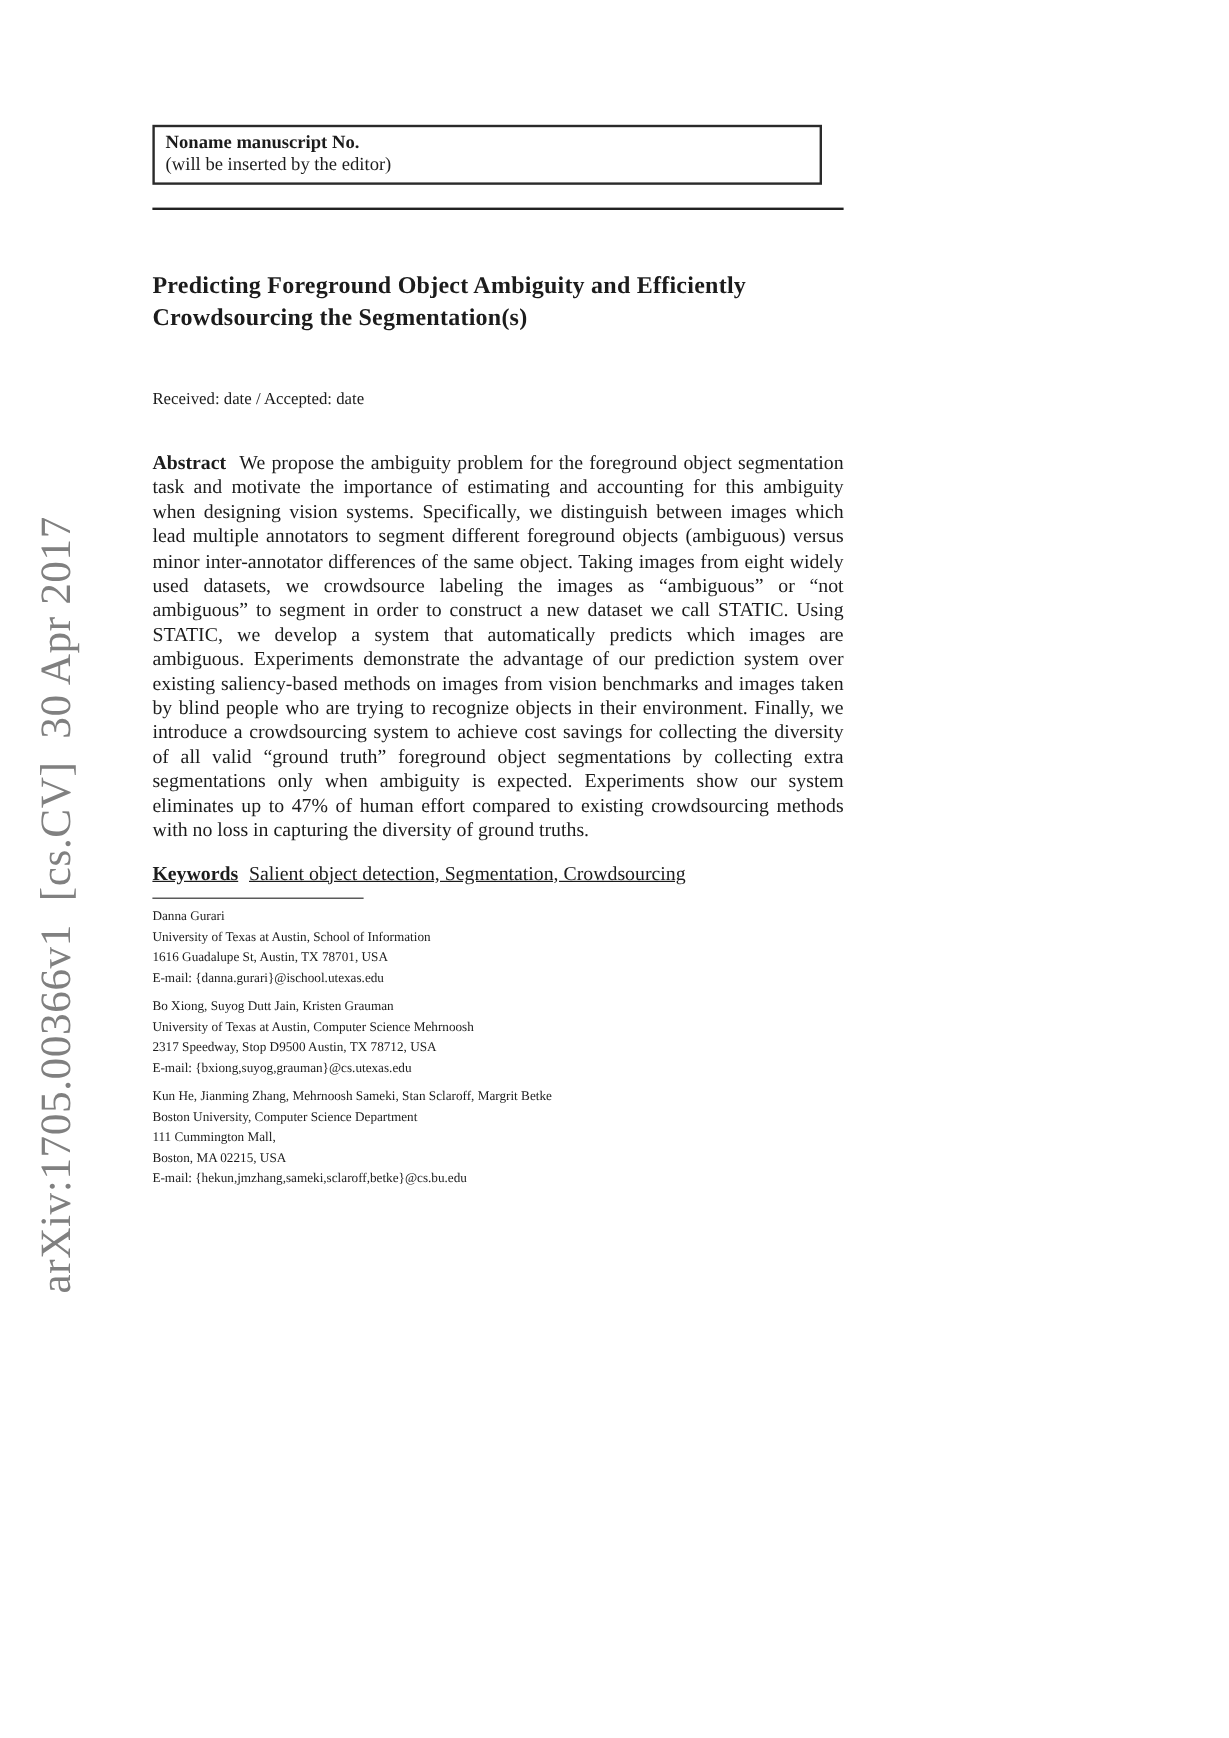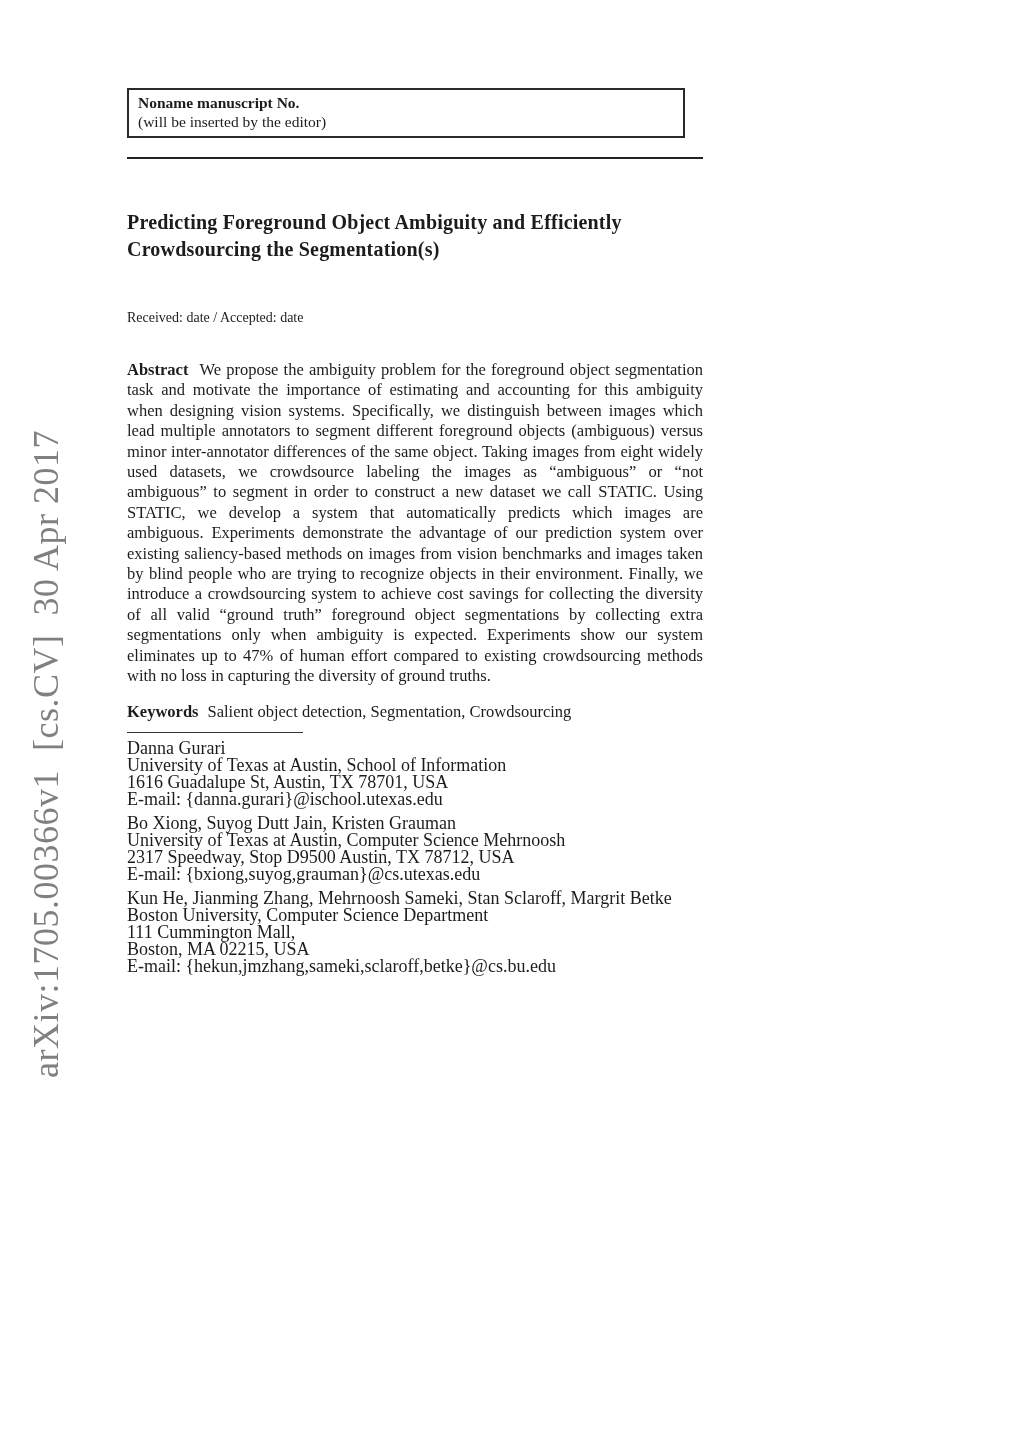--- a/index.html
+++ b/index.html
@@ -19,21 +19,21 @@
     transform: translate(-50%, -50%) rotate(-90deg);
     transform-origin: center center;
     white-space: pre;
     font-size: 36px;
     color: #808080;
     letter-spacing: 0.5px;
   }
   .content {
     position: absolute;
     left: 127px;
-    top: 88px;
+    top: 104px;
     width: 576px;
   }
   .manuscript-box {
     border: 2px solid #2a2a2a;
     padding: 3px 9px 5px 9px;
     font-size: 15.5px;
     line-height: 19px;
     width: 558px;
     box-sizing: border-box;
   }
@@ -66,31 +66,32 @@
     margin: 33px 0 0 0;
     font-size: 16.5px;
     line-height: 20.4px;
     text-align: justify;
   }
   .abstract .lead-label { margin-right: 11px; }
   .keywords {
     margin: 15px 0 0 0;
     font-size: 16.5px;
     line-height: 20.4px;
+    text-decoration: underline;
   }
   .keywords .lead-label { margin-right: 9px; }
   .fn-rule {
     margin-top: 10px;
     border-top: 1.5px solid #333333;
     width: 176px;
     height: 0;
   }
   .footnotes {
     margin-top: 7px;
-    font-size: 18px;
+    font-size: 11px;
     line-height: 17px;
   }
   .fn-block { margin-bottom: 7px; }
 </style>
 </head>
 <body>
 
 <div class="page">
 
   <div class="watermark">arXiv:1705.00366v1  [cs.CV]  30 Apr 2017</div>

